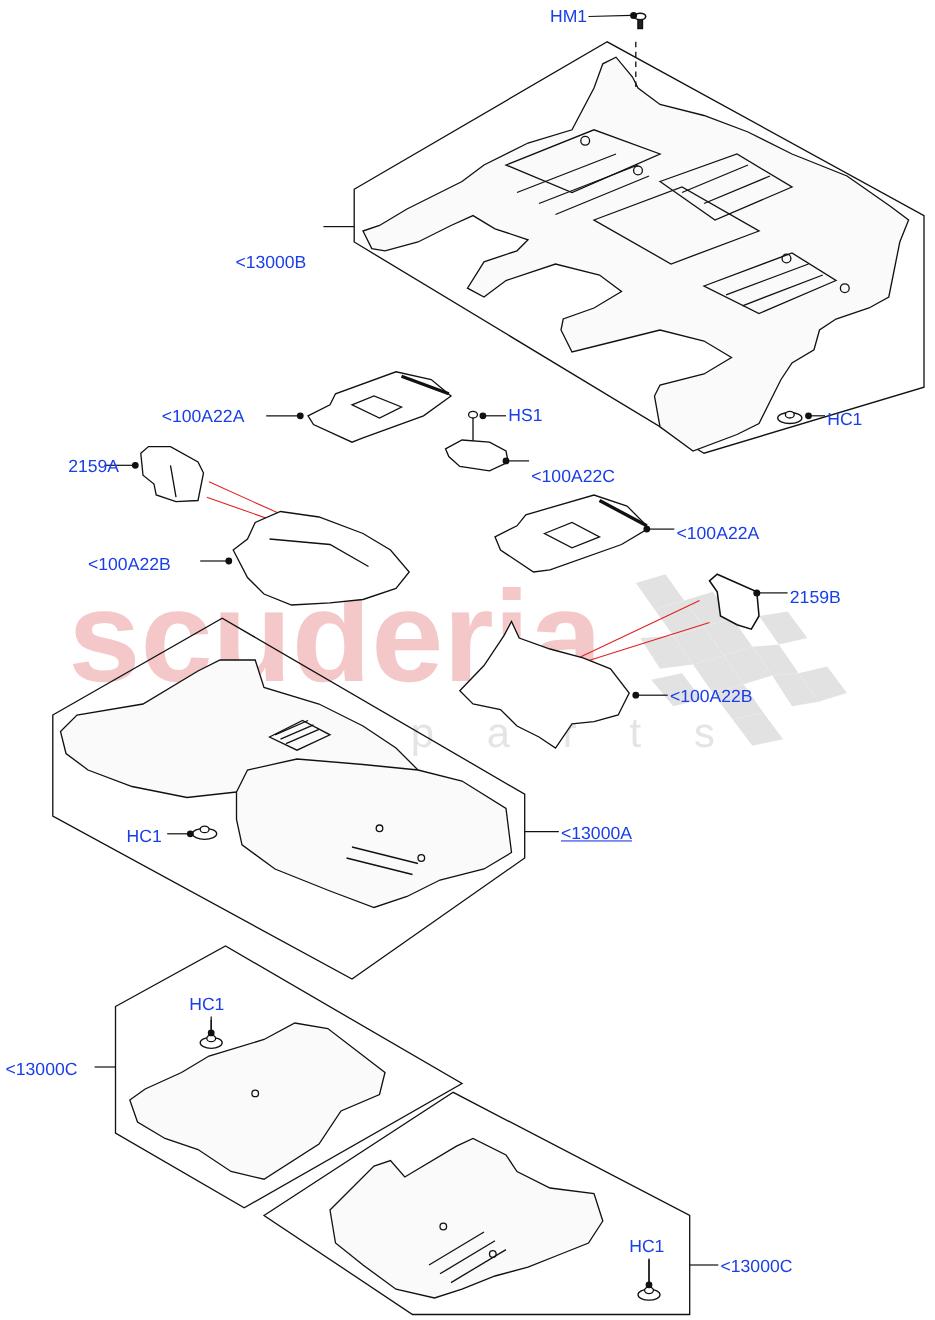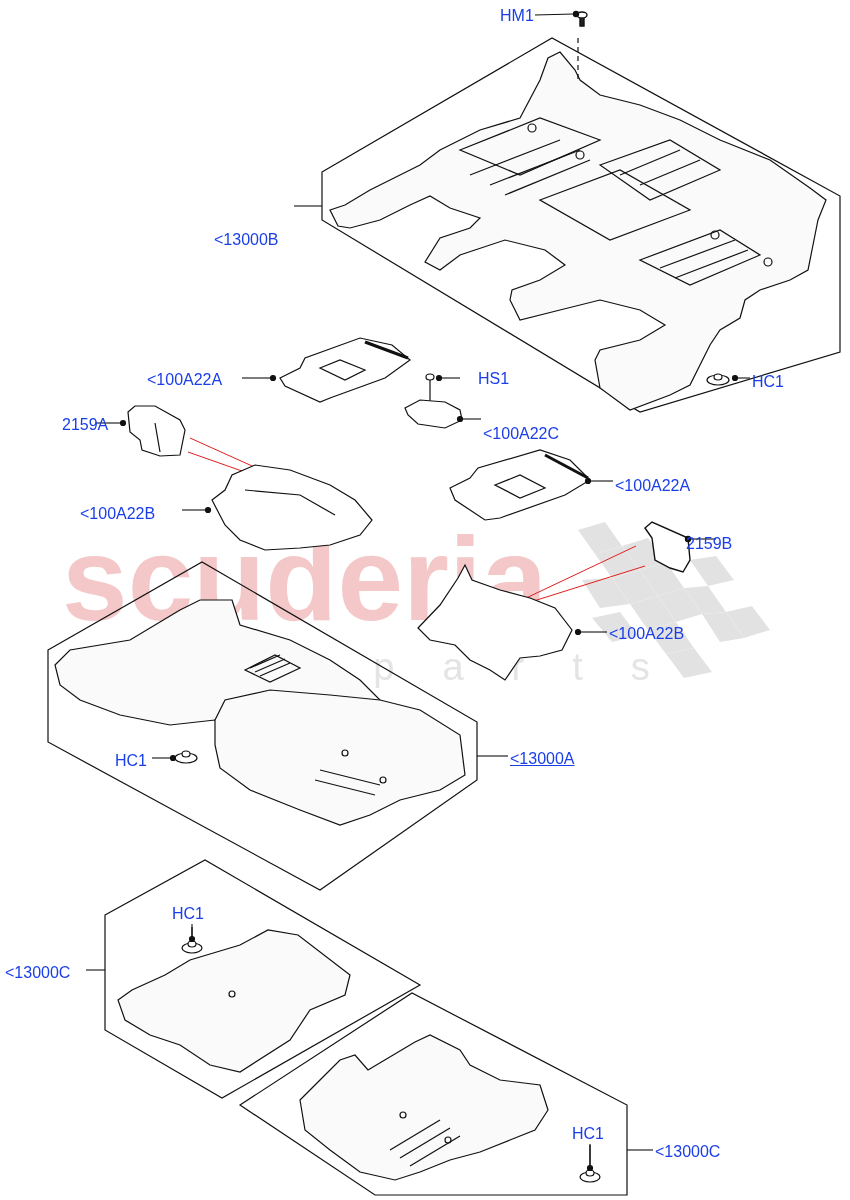--- a/index.html
+++ b/index.html
@@ -190,27 +190,27 @@
       <line x1="86" y1="970" x2="105" y2="970"></line>
       <line x1="627" y1="1150" x2="653" y2="1150"></line>
       <line x1="192" y1="924" x2="192" y2="936"></line>
       <line x1="590" y1="1144" x2="590" y2="1166"></line>
     </g>
   </svg>
 
   <div class="lbl" style="left:500px;top:8px;">HM1</div>
   <div class="lbl" style="left:214px;top:201px;margin-top:31px;">&lt;13000B</div>
   <div class="lbl" style="left:147px;top:372px;">&lt;100A22A</div>
-  <div class="lbl" style="left:478px;top:371px;">HS1</div>
+  <div class="lbl" style="left:462px;top:371px;">HS1</div>
   <div class="lbl" style="left:752px;top:374px;">HC1</div>
   <div class="lbl" style="left:62px;top:417px;text-align:center;">2159A</div>
   <div class="lbl" style="left:483px;top:415px;margin-top:11px;">&lt;100A22C</div>
   <div class="lbl" style="left:615px;top:478px;">&lt;100A22A</div>
   <div class="lbl" style="left:80px;top:506px;">&lt;100A22B</div>
-  <div class="lbl" style="left:686px;top:536px;text-align:center;">2159B</div>
+  <div class="lbl" style="left:718px;top:536px;text-align:center;">2159B</div>
   <div class="lbl" style="left:609px;top:626px;">&lt;100A22B</div>
   <div class="lbl" style="left:115px;top:753px;">HC1</div>
   <div class="lbl" style="left:510px;top:751px;text-decoration:underline;">&lt;13000A</div>
   <div class="lbl" style="left:172px;top:906px;">HC1</div>
   <div class="lbl" style="left:5px;top:965px;">&lt;13000C</div>
   <div class="lbl" style="left:572px;top:1126px;">HC1</div>
   <div class="lbl" style="left:655px;top:1144px;">&lt;13000C</div>
 </div>
 
 </body></html>

